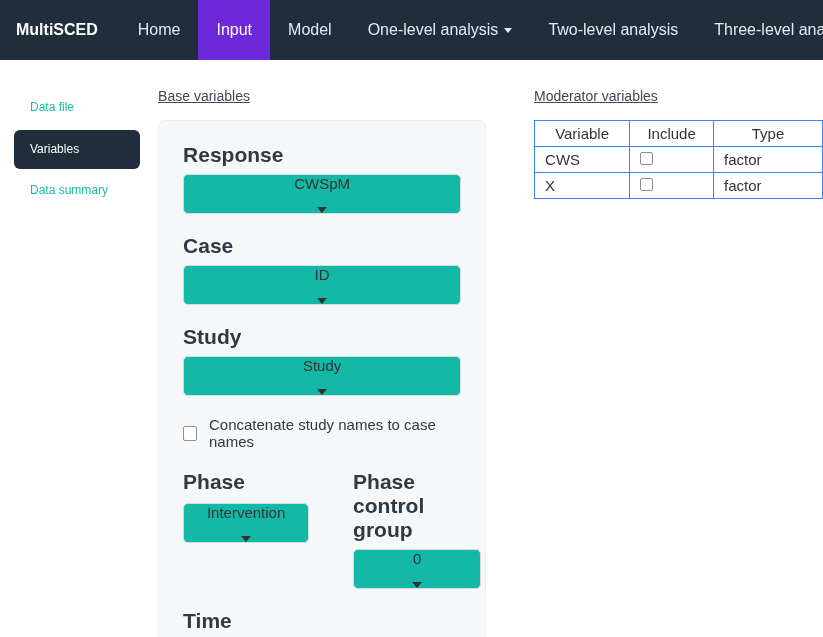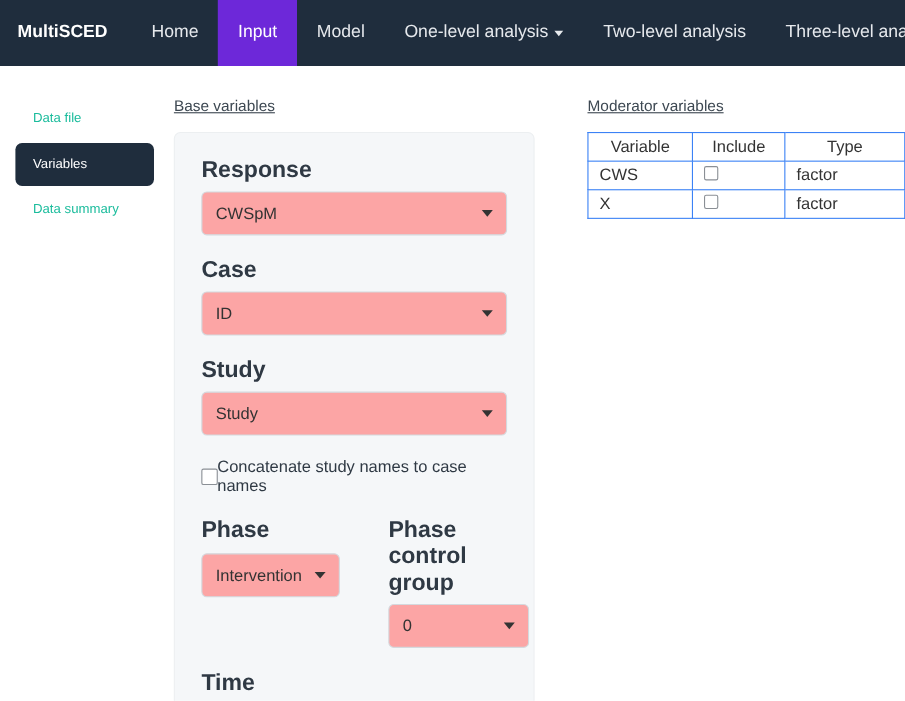--- a/index.html
+++ b/index.html
@@ -92,48 +92,49 @@
   .form-group { margin-bottom: 20px; }
   .form-label {
     font-weight: 700;
     font-size: 21px;
     color: #2f3944;
     display: block;
     margin-bottom: 7px;
   }
 
   .select {
-    background: #fca5a5;
+    background: #14b8a6;
     border: 1px solid #d4d9de;
     border-radius: 5px;
     height: 40px;
     padding: 0 12px;
     display: flex;
     align-items: center;
     justify-content: space-between;
     cursor: pointer;
     font-size: 15px;
     color: #333;
+    flex-direction: column;
   }
   .select .caret {
     width: 0; height: 0;
     border-left: 5px solid transparent;
     border-right: 5px solid transparent;
     border-top: 6px solid #333;
   }
 
   .row-2 { display: flex; gap: 44px; }
   .col-a .select { width: 126px; }
   .col-b { flex: 1; }
   .col-b .select { width: 128px; }
 
   .checkbox-row {
     display: flex;
     align-items: center;
-    gap: 0;
+    gap: 12px;
     font-size: 15px;
     color: #2f3944;
     margin-bottom: 20px;
   }
   .cb {
     width: 15px; height: 15px;
     border: 1px solid #8a8f95;
     border-radius: 2px;
     background: #fff;
     display: inline-flex;

